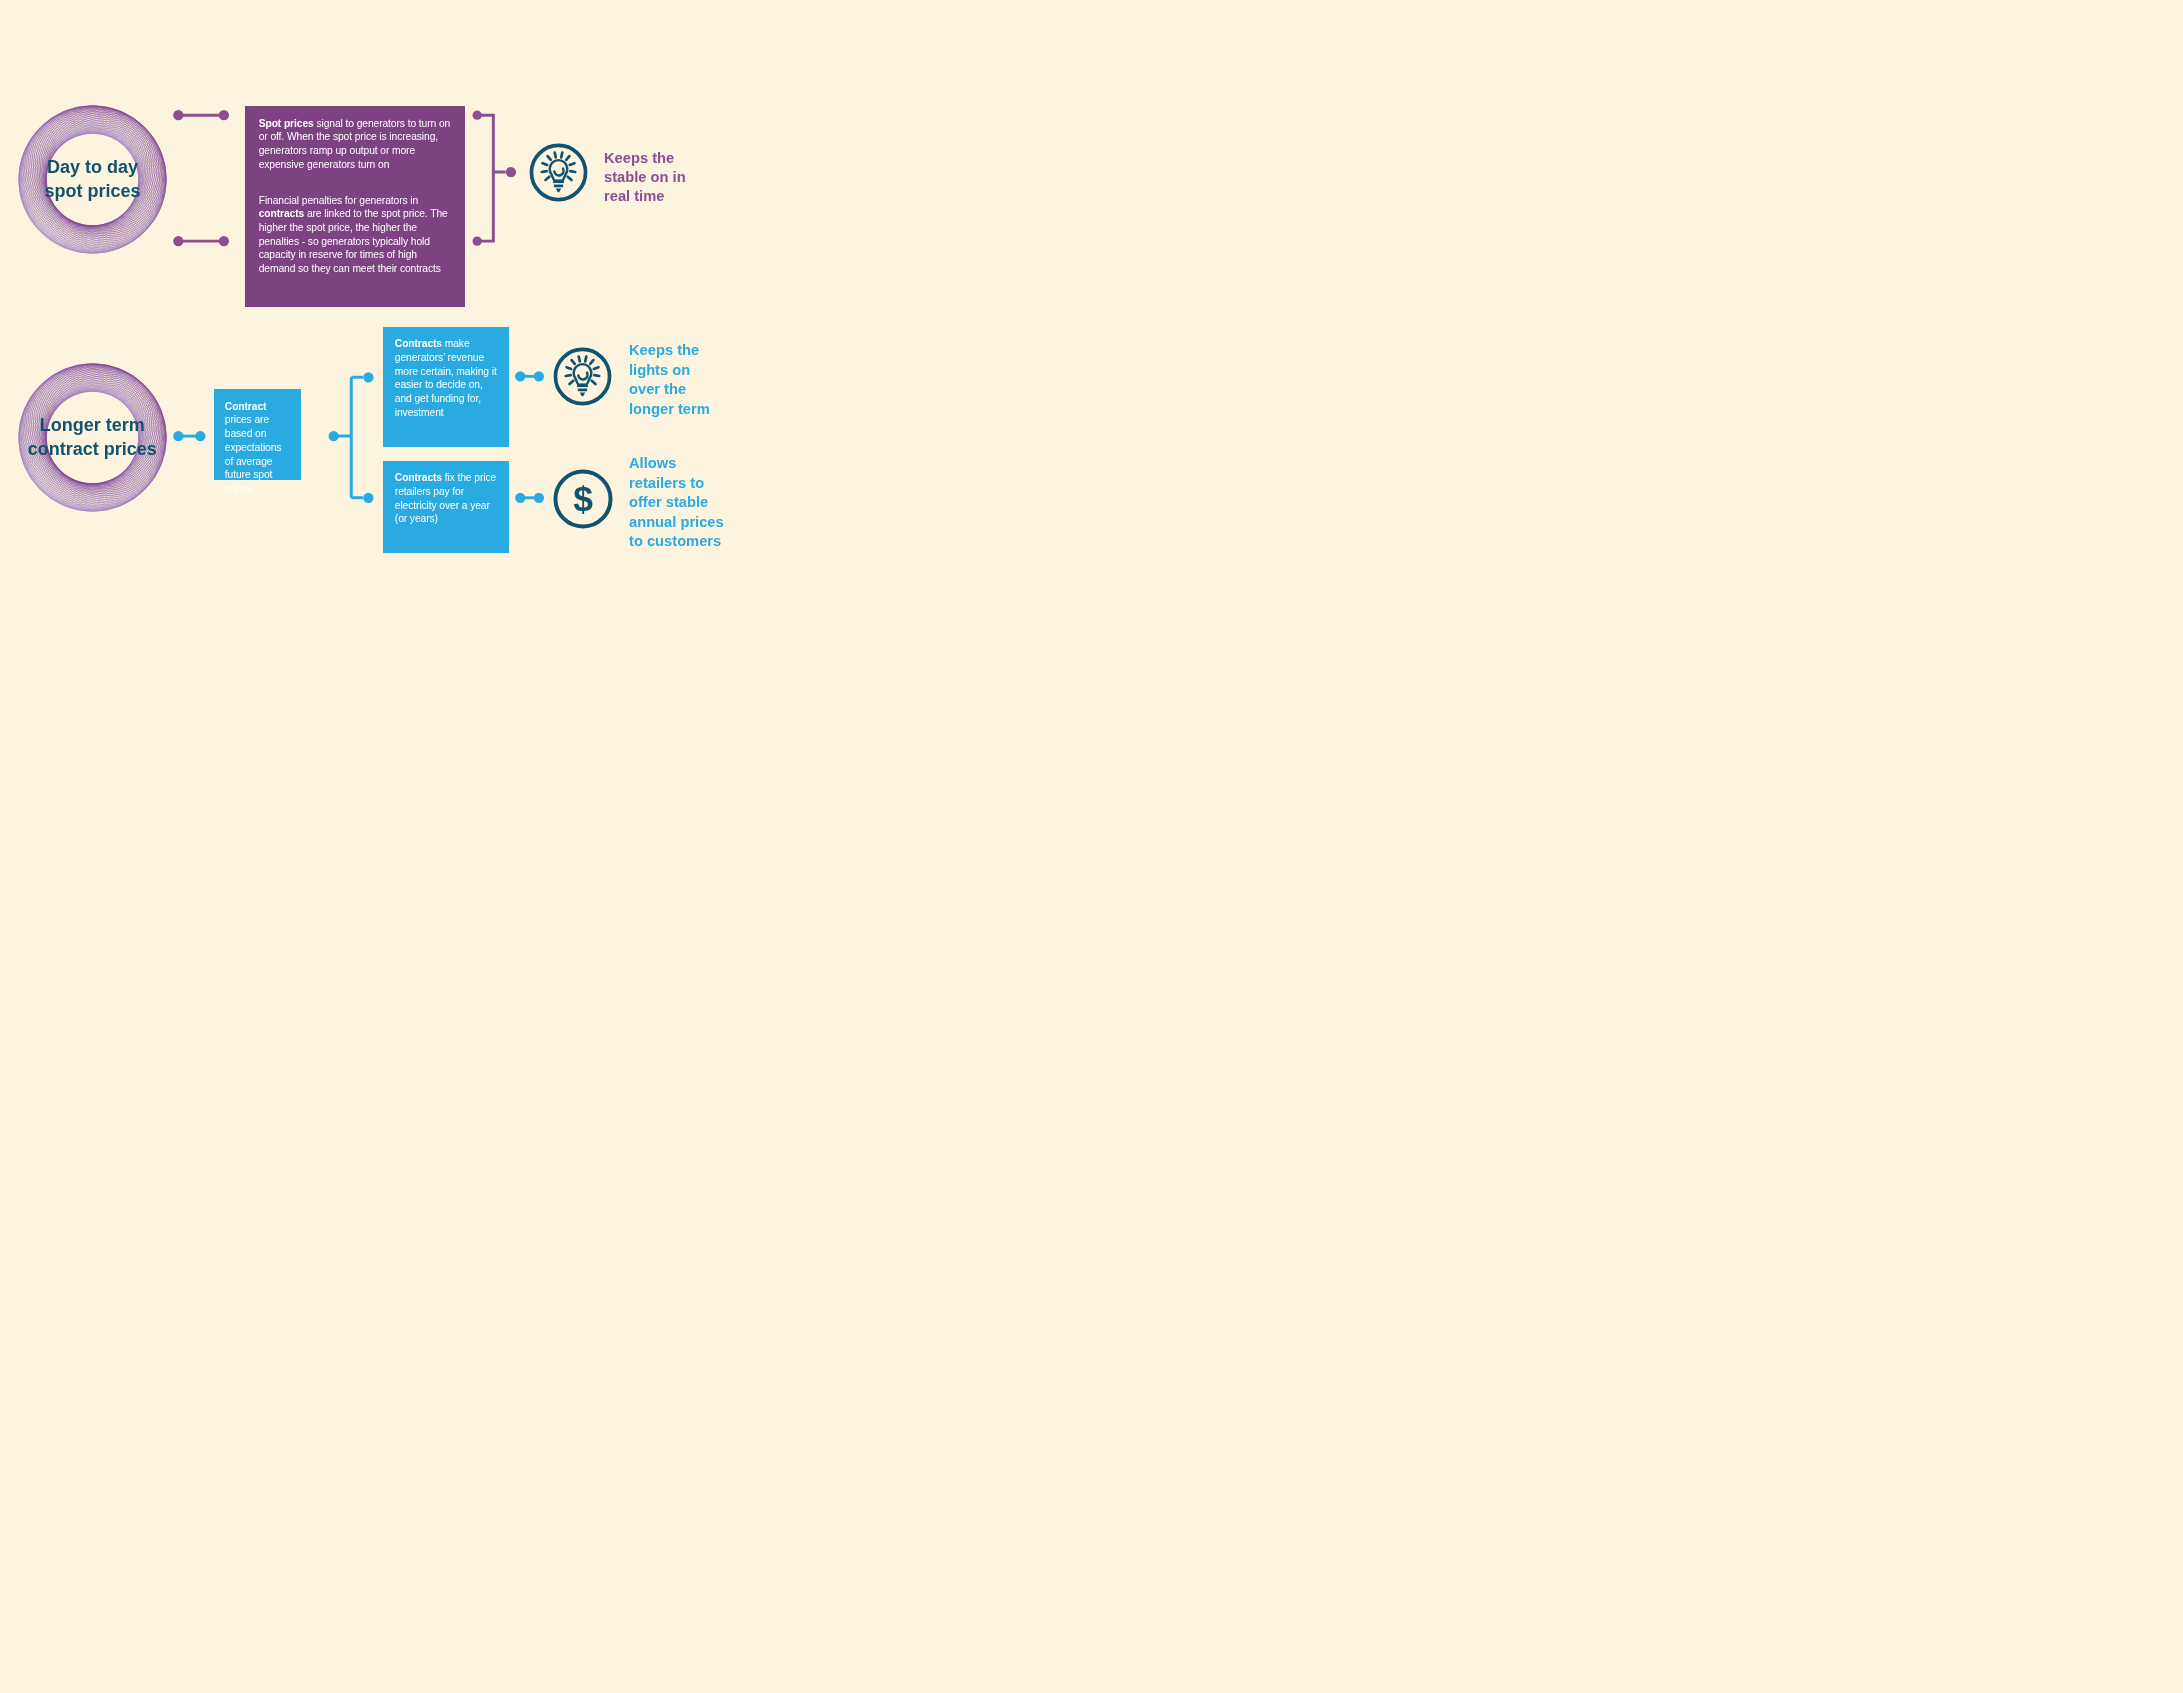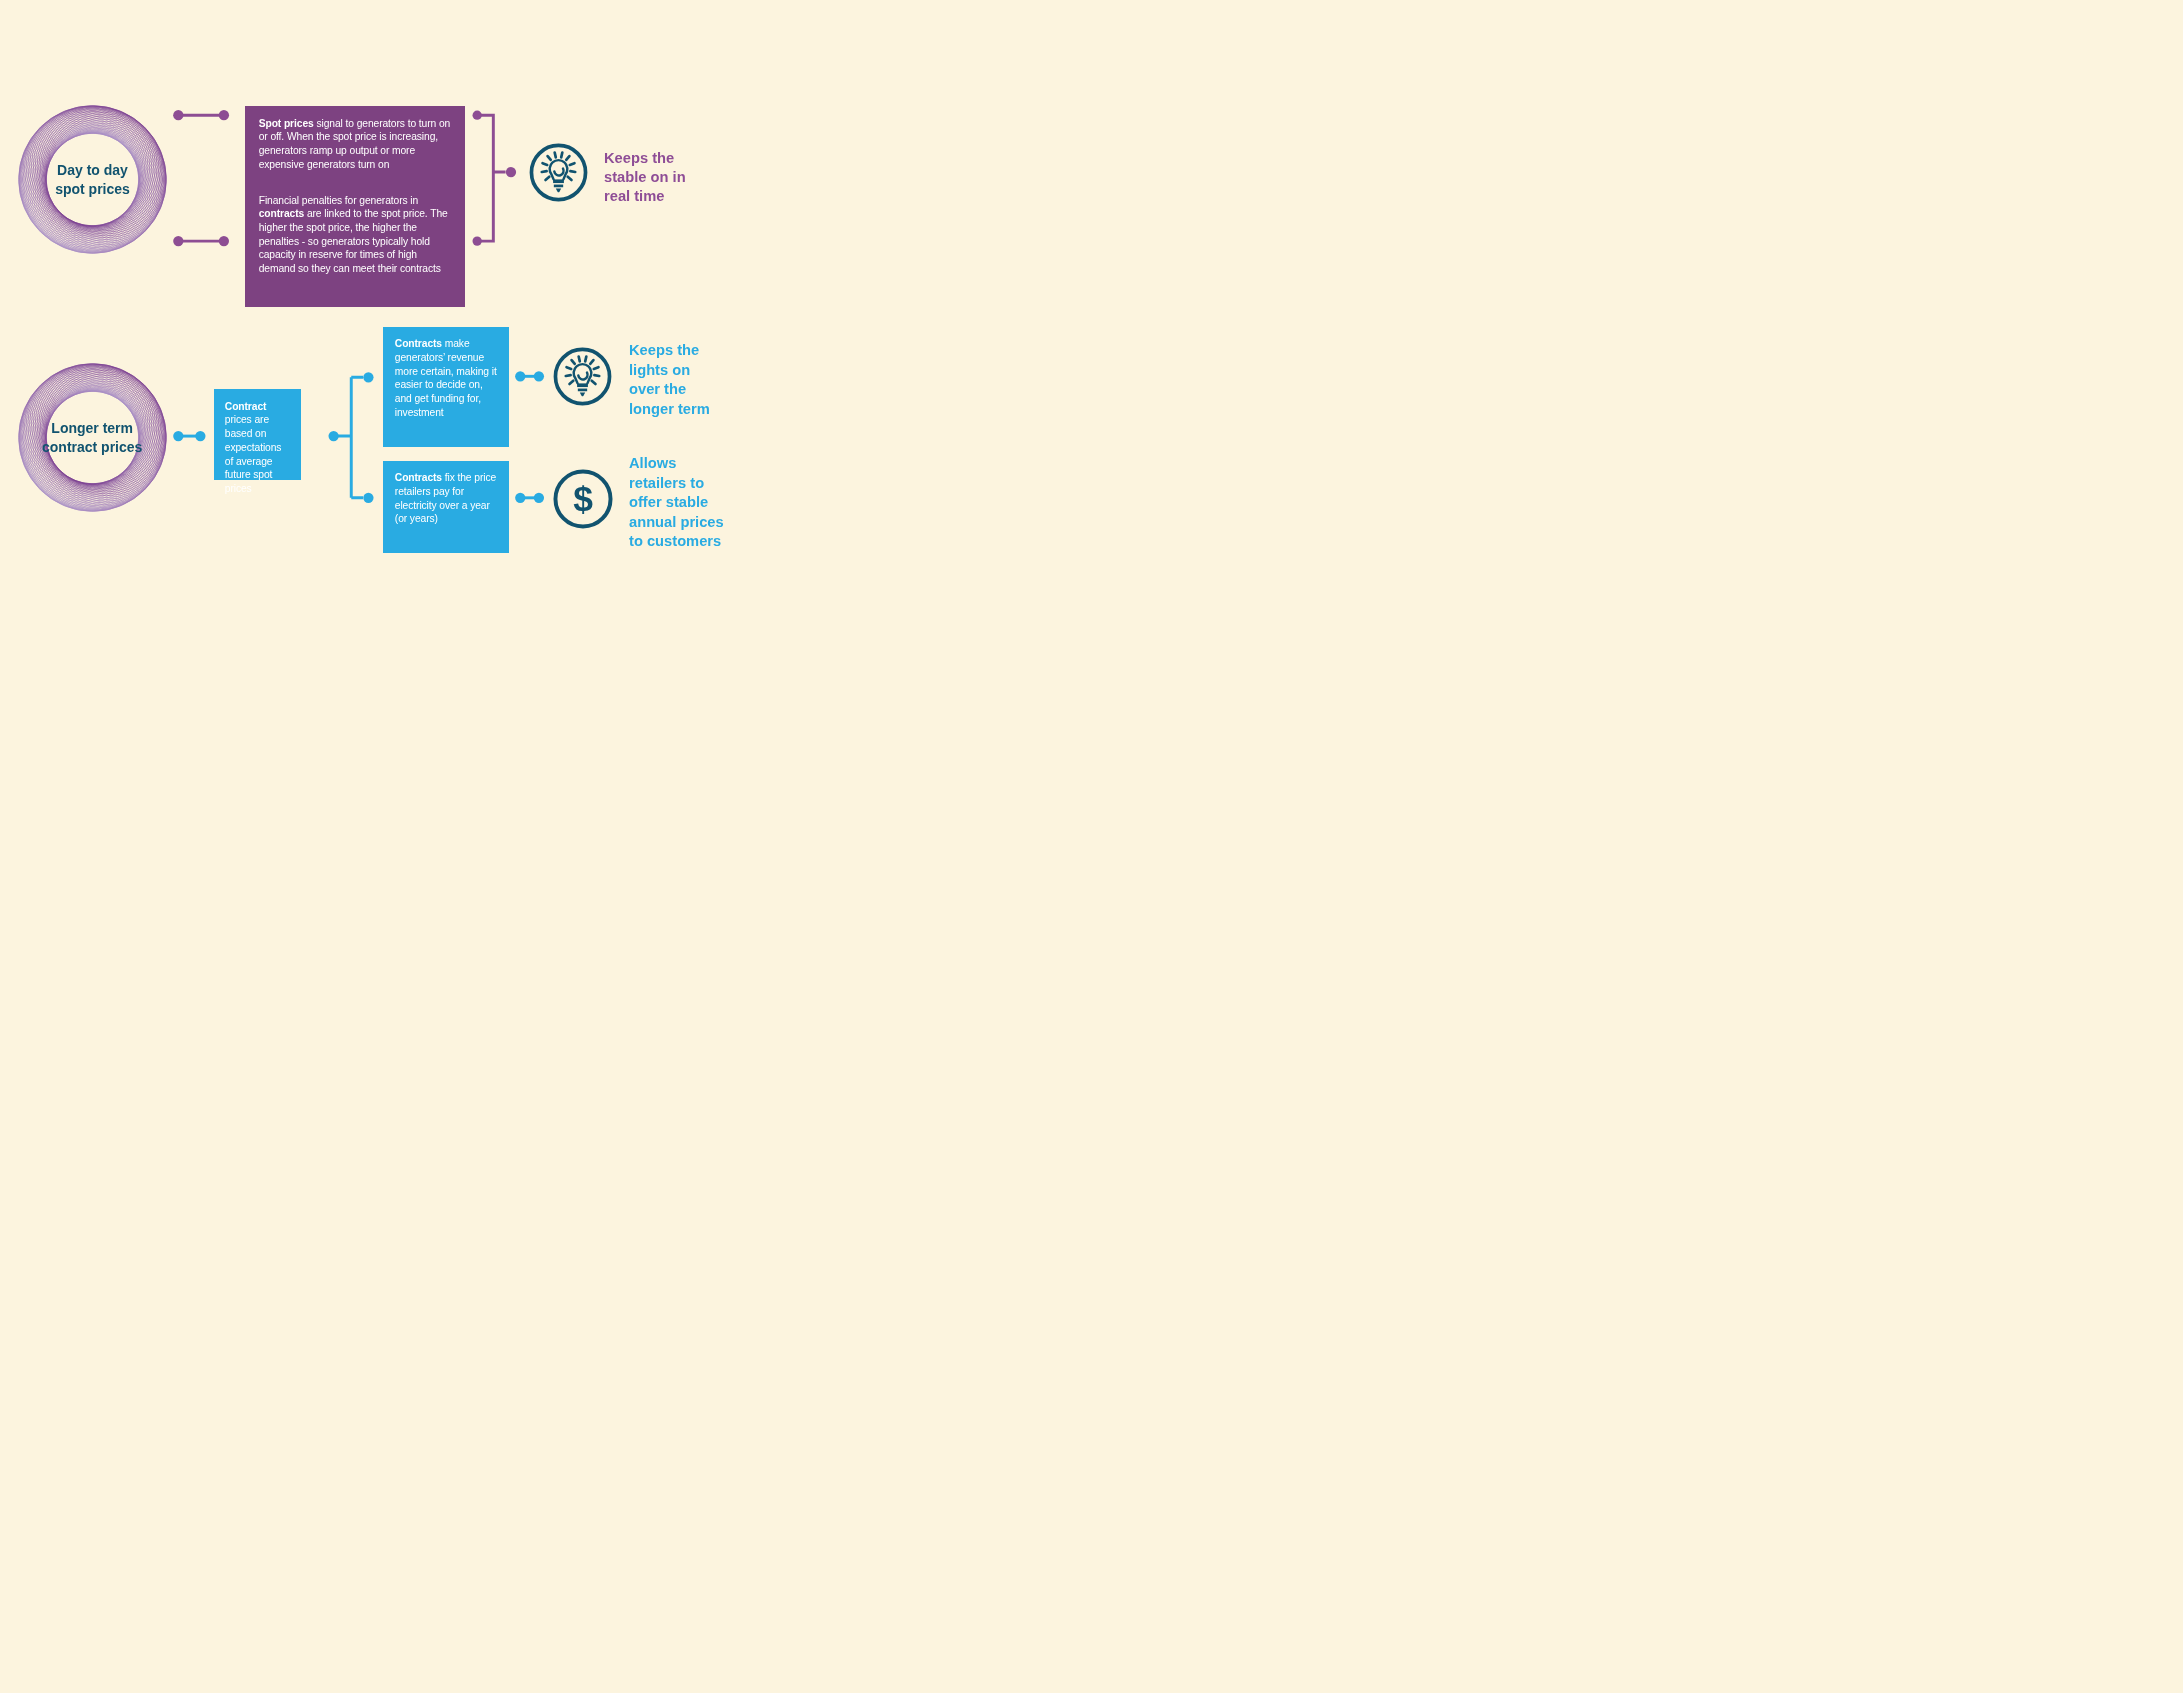--- a/index.html
+++ b/index.html
@@ -22,21 +22,21 @@
   .title{
     position:absolute;left:20.6px;top:9.8px;
     color:var(--teal);
     font-size:17px;font-weight:700;line-height:1.52;
     letter-spacing:-0.2px;white-space:nowrap;
   }
   .ring-svg{position:absolute;}
   .ring-label{
     position:absolute;width:157px;height:157px;
     display:flex;flex-direction:column;align-items:center;justify-content:center;
-    color:var(--teal);font-size:14px;font-weight:700;line-height:1.3;
+    color:var(--teal);font-size:18px;font-weight:700;line-height:1.3;
     text-align:center;
   }
   .connectors{position:absolute;left:0;top:0;}
   .pstroke{stroke:var(--purple-accent);stroke-width:6;fill:none;}
   .pdot{fill:var(--purple-accent);}
   .bstroke{stroke:var(--blue);stroke-width:6;fill:none;}
   .bdot{fill:var(--blue);}
   .box{
     position:absolute;color:#fff;
     font-size:10.3px;line-height:1.33;letter-spacing:-0.1px;

